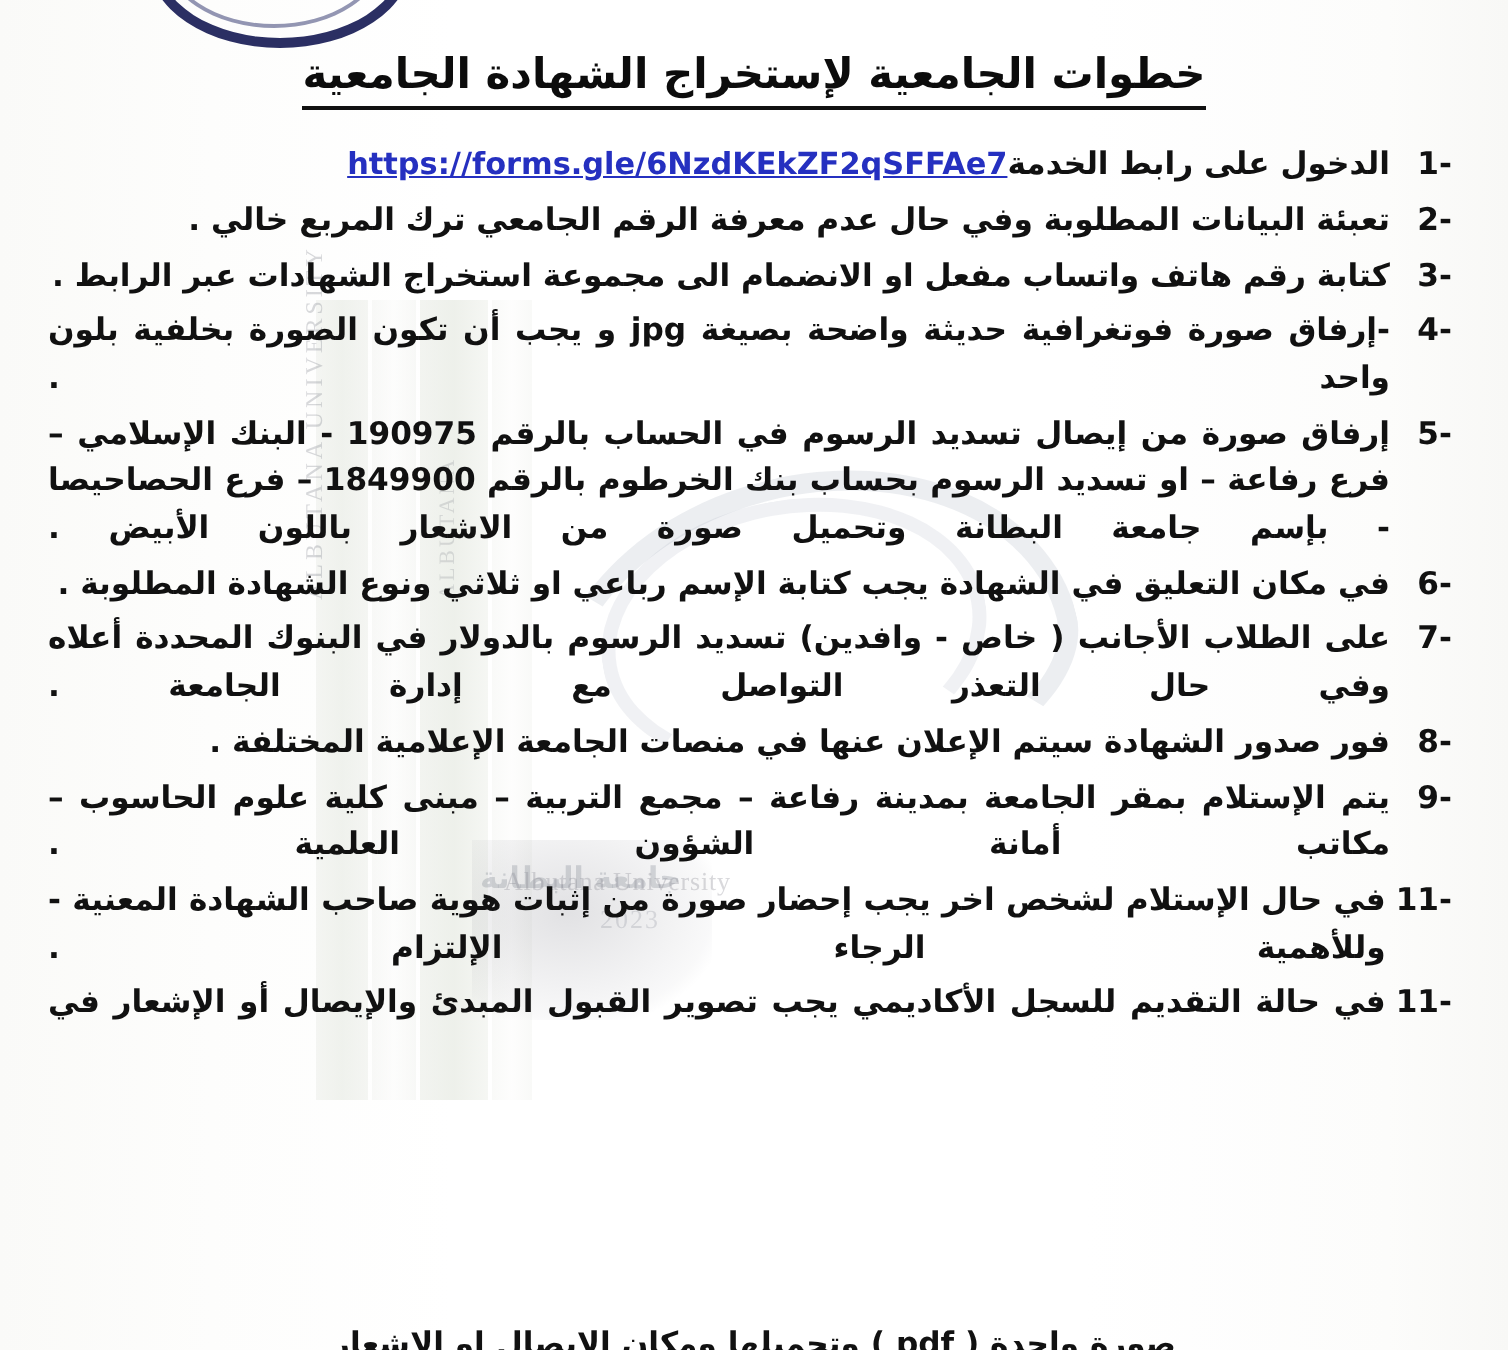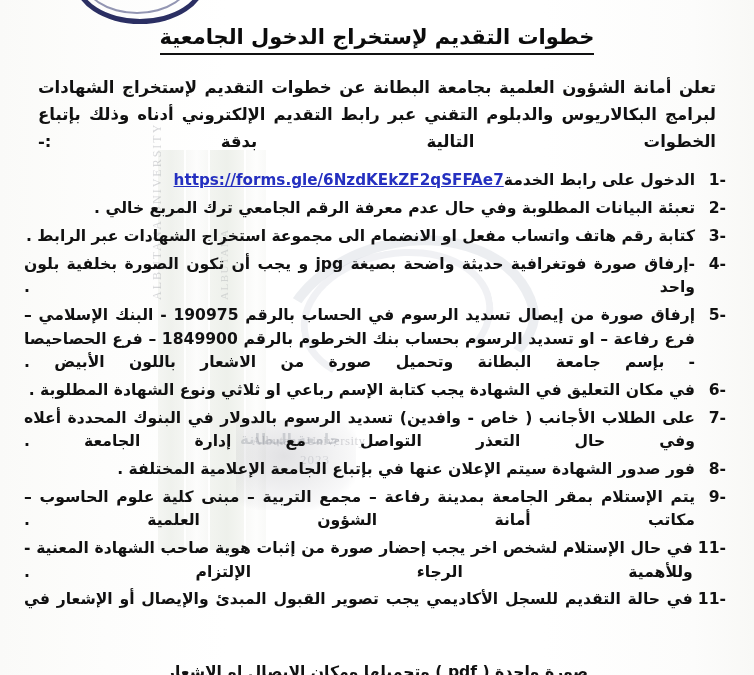--- a/index.html
+++ b/index.html
@@ -284,23 +284,22 @@
     <div id="wm-ar-univ" class="wm-text-ar">جامعة البطانة</div>
     <div id="wm-en-univ" class="wm-text-en">Albutana University</div>
     <div id="wm-year">2023</div>
   </div>
 
   <div id="logo-arc"></div>
   <div id="logo-arc-inner"></div>
 
   <div id="content">
 
-    <h1 id="doc-title"><span class="u">خطوات التقديم لإستخراج الدخول الجامعية</span></h1>
-
-    <p id="intro">تعلن أمانة الشؤون العلمية بجامعة البطانة عن خطوات التقديم لإستخراج الشهادات لبرامج البكالاريوس والدبلوم التقني عبر رابط التقديم الإلكتروني أدناه وذلك بإتباع الخطوات التالية بدقة :-</p>
+    <h1 id="doc-title"><span class="u">خطوات الجامعية لإستخراج الشهادة الجامعية</span></h1>
+
 
     <ol id="steps">
 
       <li class="step">
         <span class="step-num">1-</span>
         <span class="step-body"><span>الدخول على رابط الخدمة</span><a class="step-link" href="#">https://forms.gle/6NzdKEkZF2qSFFAe7</a></span>
       </li>
 
       <li class="step">
         <span class="step-num">2-</span>
@@ -327,21 +326,21 @@
         <span class="step-body">في مكان التعليق في الشهادة  يجب كتابة الإسم رباعي او ثلاثي  ونوع الشهادة المطلوبة .</span>
       </li>
 
       <li class="step wide">
         <span class="step-num">7-</span>
         <span class="step-body">على الطلاب الأجانب  ( خاص - وافدين) تسديد الرسوم بالدولار في البنوك المحددة أعلاه وفي حال التعذر التواصل مع إدارة الجامعة .</span>
       </li>
 
       <li class="step">
         <span class="step-num">8-</span>
-        <span class="step-body">فور صدور الشهادة سيتم  الإعلان عنها  في بإتباع الجامعة  الإعلامية المختلفة .</span>
+        <span class="step-body">فور صدور الشهادة سيتم  الإعلان عنها  في منصات الجامعة  الإعلامية المختلفة .</span>
       </li>
 
       <li class="step wide">
         <span class="step-num">9-</span>
         <span class="step-body">يتم  الإستلام  بمقر الجامعة  بمدينة رفاعة – مجمع التربية – مبنى كلية علوم الحاسوب – مكاتب أمانة الشؤون العلمية .</span>
       </li>
 
       <li class="step wide">
         <span class="step-num">11-</span>
         <span class="step-body">في حال الإستلام لشخص اخر يجب إحضار صورة  من إثبات هوية  صاحب  الشهادة المعنية -  وللأهمية الرجاء الإلتزام  .</span>

